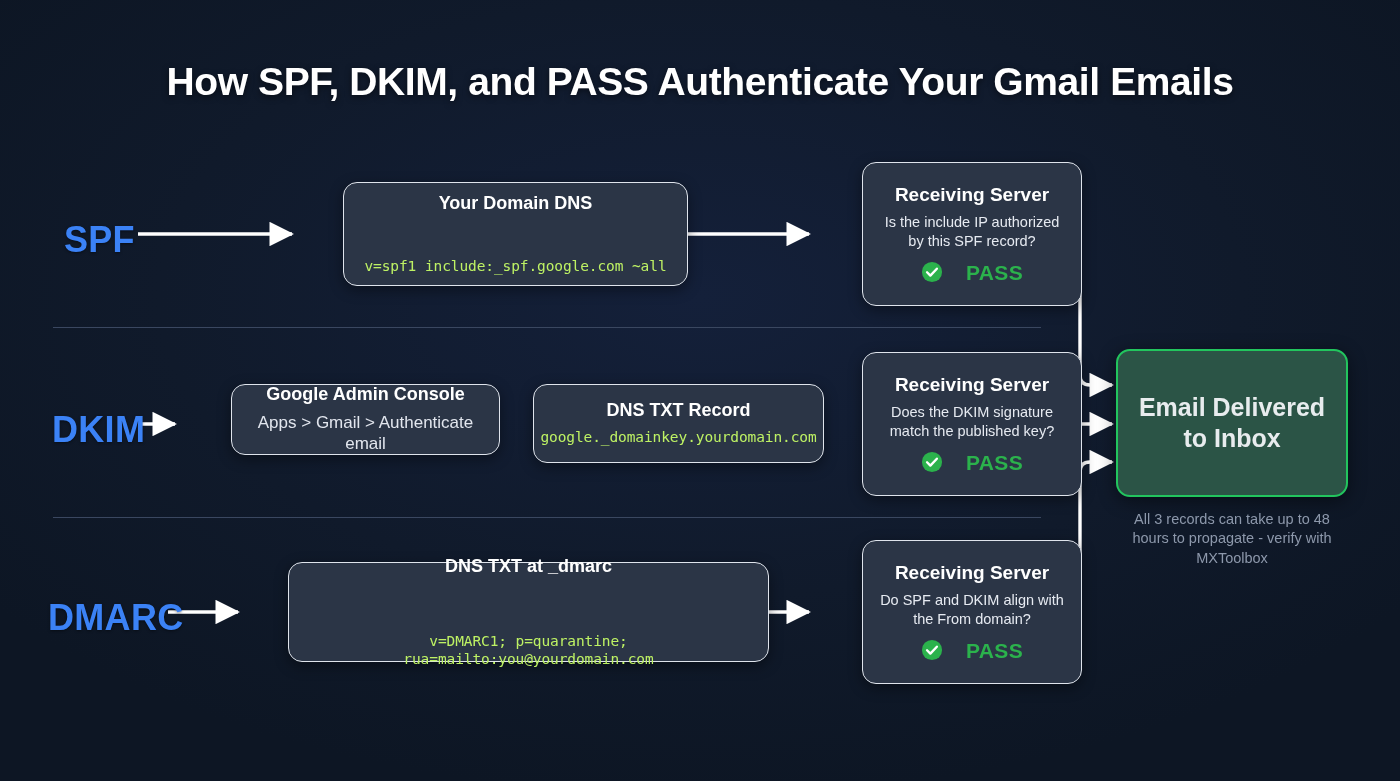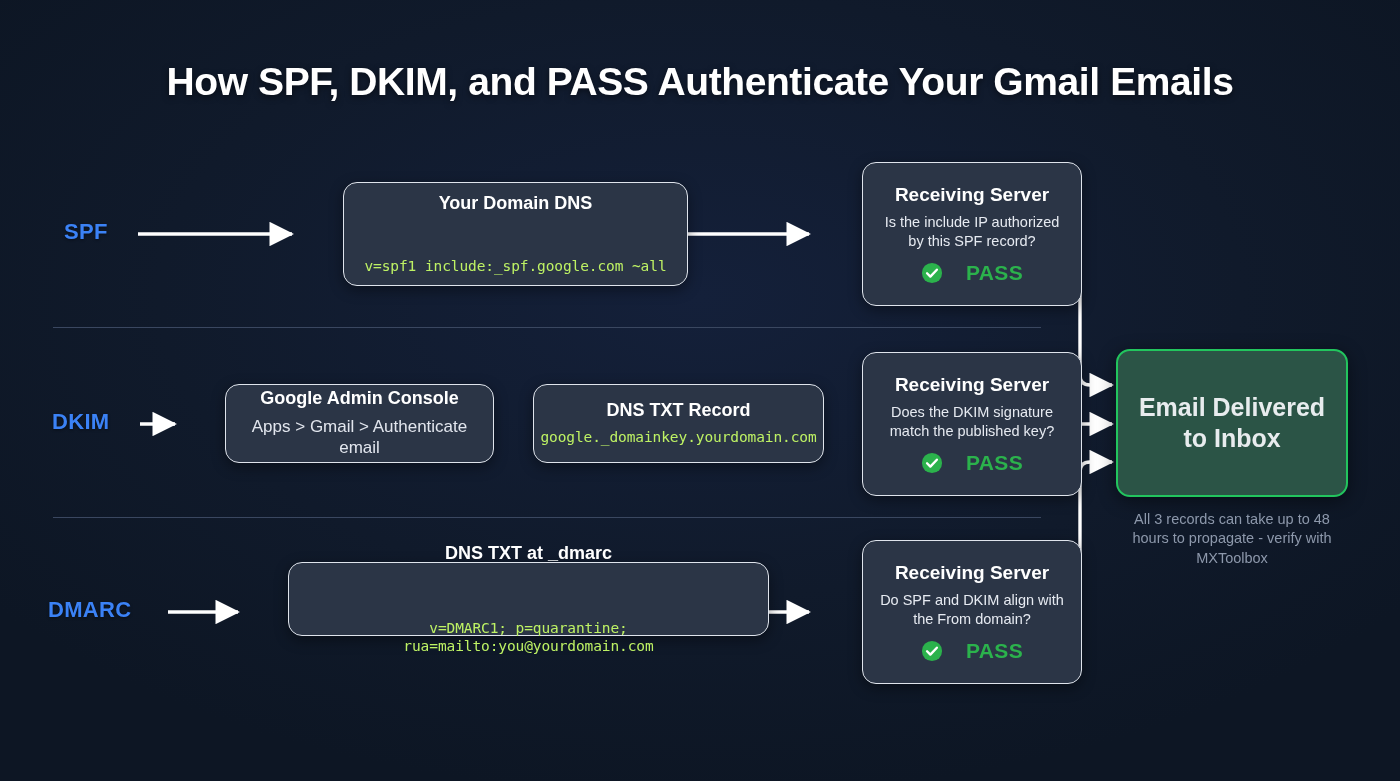--- a/index.html
+++ b/index.html
@@ -27,21 +27,21 @@
     letter-spacing:-0.4px;
     text-shadow:0 2px 6px rgba(0,0,0,.5);
   }
 
   
   #wires { position:absolute; left:0; top:0; width:1400px; height:781px; }
 
   
   .row-label {
     position:absolute;
-    font-size:22px;
+    font-size:36px;
     font-weight:bold;
     color:#3b82f6;
     letter-spacing:0.3px;
     white-space:nowrap;
     text-shadow:0 1px 3px rgba(0,0,0,.45);
     text-align:center;
   }
 
   
   .node {
@@ -77,21 +77,21 @@
     line-height:1.25;
     letter-spacing:-0.1px;
   }
 
   
   .server .n-title { font-size:19px; margin-bottom:7px; }
   .server .n-sub   { font-size:14.5px; color:#e6eaf1; }
   .verdict {
     margin-top:11px;
     display:flex;
-    align-items:center;
+    align-items:flex-start;
     gap:23px;
   }
   .verdict .badge-label {
     font-size:21px;
     font-weight:bold;
     color:#2bb24c;
     letter-spacing:0.4px;
   }
   .check-icon { display:block; }
 
@@ -185,21 +185,21 @@
       <svg class="check-icon" width="22" height="22" viewBox="0 0 24 24">
         <circle cx="12" cy="12" r="11" fill="#2bb24c"></circle>
         <path d="M6.6 12.3 L10.2 15.9 L17.3 8.4" fill="none" stroke="#ffffff" stroke-width="2.6" stroke-linecap="round" stroke-linejoin="round"></path>
       </svg>
       <span class="badge-label">PASS</span>
     </div>
   </div>
 
   <div class="row-label" style="left:52px; top:409px;">DKIM</div>
 
-  <div class="node" style="left:181px; top:384px; width:269px; height:79px;">
+  <div class="node" style="left:187px; top:384px; width:269px; height:71px;">
     <div class="n-title">Google Admin Console</div>
     <div class="n-sub">Apps &gt; Gmail &gt; Authenticate email</div>
   </div>
 
   <div class="node" style="left:489px; top:384px; width:291px; height:79px;">
     <div class="n-title">DNS TXT Record</div>
     <div class="n-code">google._domainkey.yourdomain.com</div>
   </div>
 
   <div class="node server" style="left:818px; top:352px; width:220px; height:144px;">
@@ -209,21 +209,21 @@
       <svg class="check-icon" width="22" height="22" viewBox="0 0 24 24">
         <circle cx="12" cy="12" r="11" fill="#2bb24c"></circle>
         <path d="M6.6 12.3 L10.2 15.9 L17.3 8.4" fill="none" stroke="#ffffff" stroke-width="2.6" stroke-linecap="round" stroke-linejoin="round"></path>
       </svg>
       <span class="badge-label">PASS</span>
     </div>
   </div>
 
   <div class="row-label" style="left:48px; top:597px;">DMARC</div>
 
-  <div class="node" style="left:244px; top:562px; width:481px; height:74px;gap:48px;">
+  <div class="node" style="left:244px; top:562px; width:481px; height:100px;gap:48px;">
     <div class="n-title">DNS TXT at _dmarc</div>
     <div class="n-code">v=DMARC1; p=quarantine; rua=mailto:you@yourdomain.com</div>
   </div>
 
   <div class="node server" style="left:818px; top:540px; width:220px; height:144px;">
     <div class="n-title">Receiving Server</div>
     <div class="n-sub">Do SPF and DKIM align with the From domain?</div>
     <div class="verdict">
       <svg class="check-icon" width="22" height="22" viewBox="0 0 24 24">
         <circle cx="12" cy="12" r="11" fill="#2bb24c"></circle>

